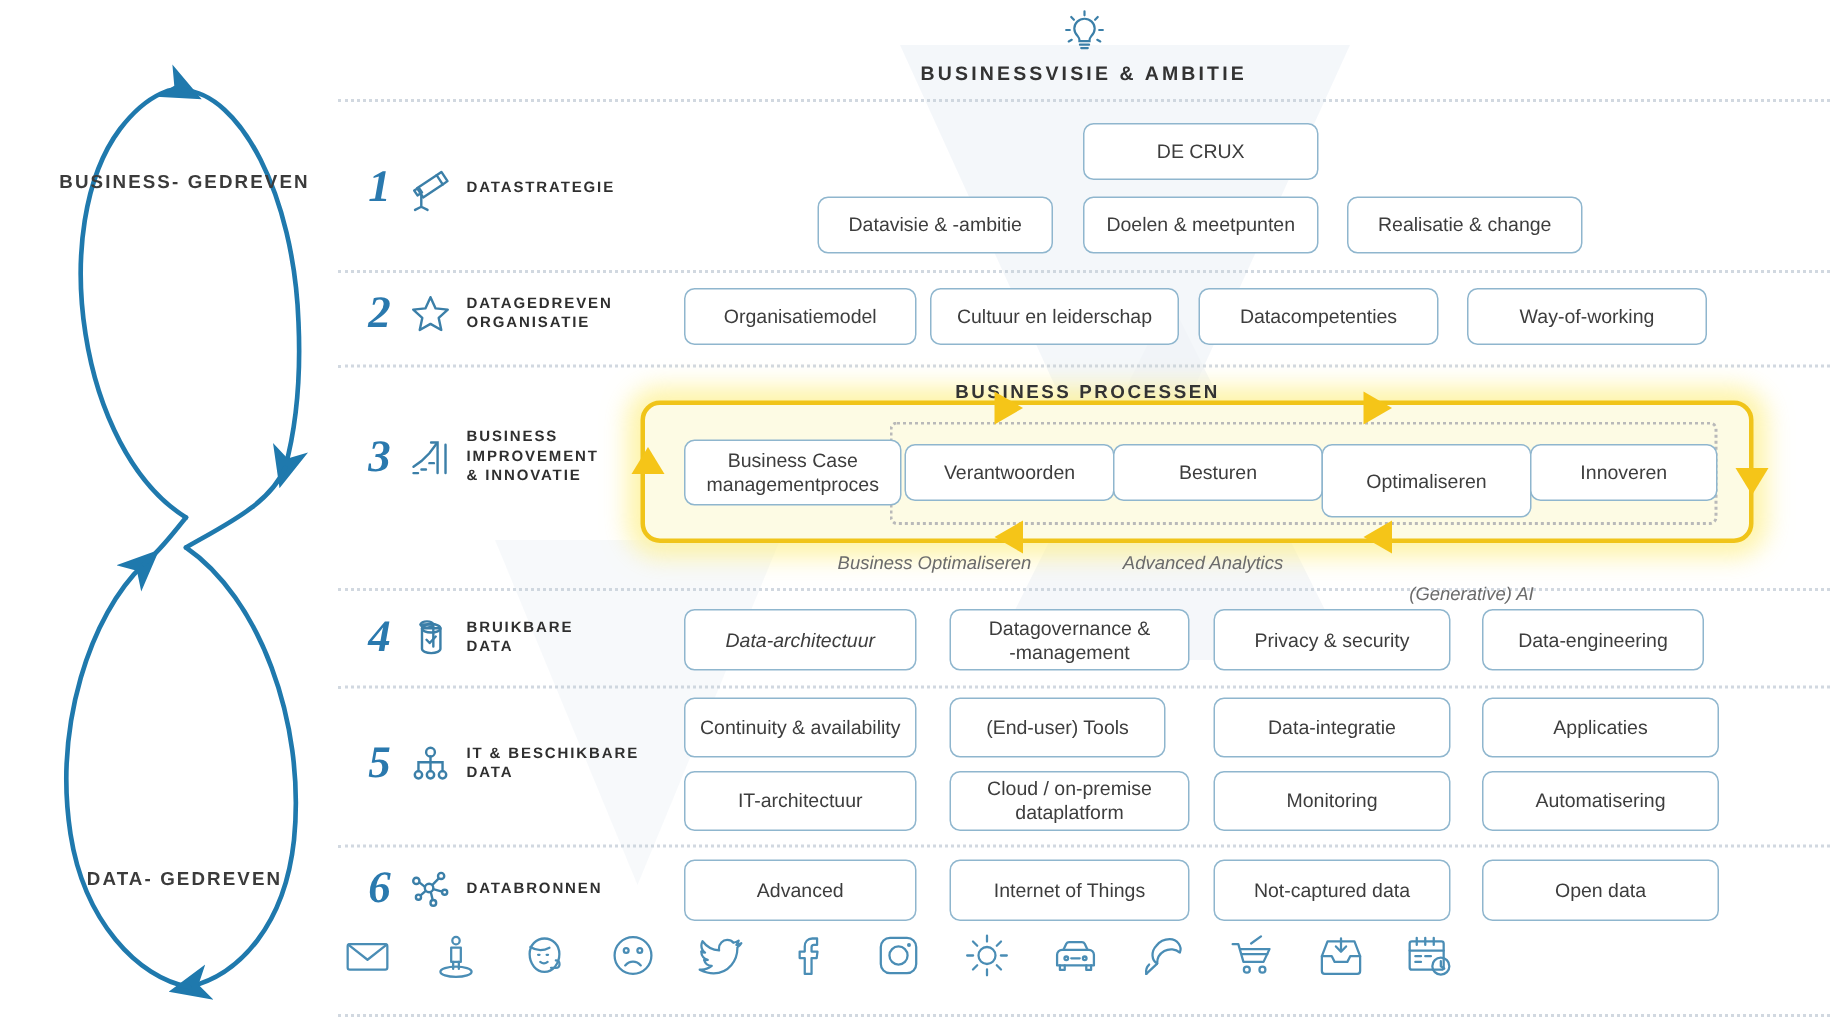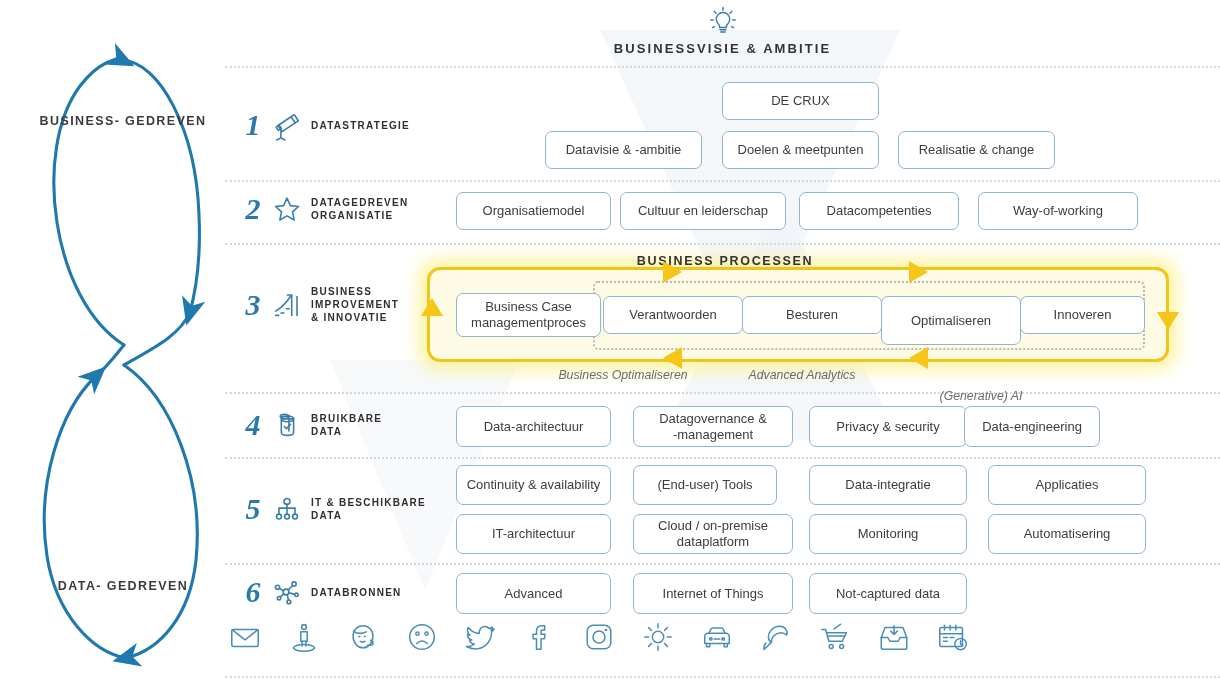--- a/index.html
+++ b/index.html
@@ -336,25 +336,25 @@
           <path d="M12 11.5h13v14.5a6.5 3 0 0 1-13 0z"></path>
           <ellipse cx="18.5" cy="11.5" rx="6.5" ry="3"></ellipse>
           <path d="M11 8.8h9v15.6"></path>
           <ellipse cx="15.5" cy="8.8" rx="4.5" ry="2.2"></ellipse>
           <path d="M15.2 19.6l2.2 2.3 4.3-4.6"></path>
         </g>
       </svg>
       <span class="row-title">BRUIKBARE
 DATA</span>
     </div>
-    <div class="box" style="left:231px; top:406px; width:155px; height:41px;">Data-architectuur</div>
+    <div class="box" style="left:231px; top:406px; width:155px; height:41px;font-style:italic;">Data-architectuur</div>
     <div class="box" style="left:408px; top:406px; width:160px; height:41px;">Datagovernance &amp;
 -management</div>
     <div class="box" style="left:584px; top:406px; width:158px; height:41px;">Privacy &amp; security</div>
-    <div class="box" style="left:739px; top:406px; width:136px; height:41px;">Data-engineering</div>
+    <div class="box" style="left:763px; top:406px; width:148px; height:41px;">Data-engineering</div>
 
     <div class="row-label" style="left:18px; top:492px;">
       <span class="row-num">5</span>
       <svg class="row-icon" viewBox="0 0 36 36">
         <g fill="none" stroke="#3b7fa8" stroke-width="1.7" stroke-linecap="round">
           <circle cx="18" cy="10" r="3.1"></circle>
           <circle cx="9.5" cy="26" r="2.6"></circle>
           <circle cx="18" cy="26" r="2.6"></circle>
           <circle cx="26.5" cy="26" r="2.6"></circle>
           <path d="M18 13.1v4M18 17.1h-8.5v6.3M18 17.1v6.3M18 17.1h8.5v6.3"></path>
@@ -385,20 +385,21 @@
           <circle cx="9.5" cy="24.5" r="1.8"></circle>
           <circle cx="20" cy="28.5" r="2"></circle>
           <path d="M19.2 15.9l4.8-4.8M19.9 18.8l6.3 1.7M14.1 17.2l-4-3.2M14.6 20l-3.6 3.2M18.2 20.8l1.4 5.8"></path>
         </g>
       </svg>
       <span class="row-title">DATABRONNEN</span>
     </div>
     <div class="box" style="left:231px; top:573px; width:155px; height:41px;">Advanced</div>
     <div class="box" style="left:408px; top:573px; width:160px; height:41px;">Internet of Things</div>
     <div class="box" style="left:584px; top:573px; width:158px; height:41px;">Not-captured data</div>
+    <div class="box" style="left:763px; top:573px; width:158px; height:41px;">Open data</div>
   </div>
 
   <div class="icon-strip">
 
     <svg class="strip-icon" viewBox="0 0 36 36">
       <g fill="none" stroke="#4a8db5" stroke-width="1.6" stroke-linejoin="round">
         <rect x="4" y="10" width="28" height="18" rx="1.5"></rect>
         <path d="M4 10l14 11 14-11"></path>
       </g>
     </svg>

